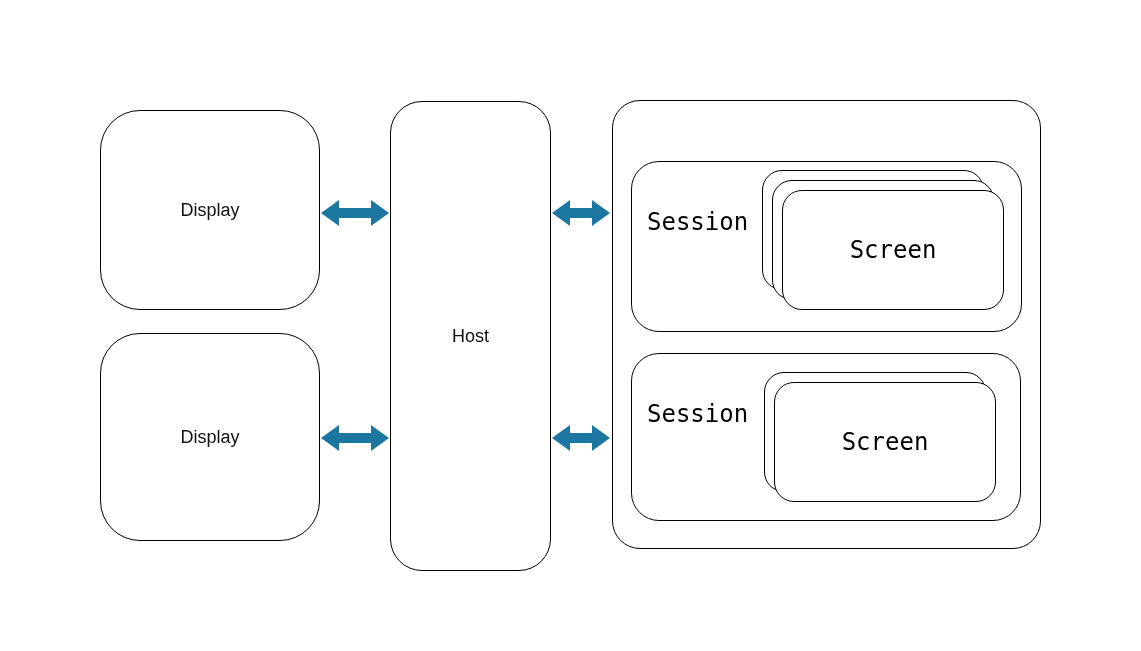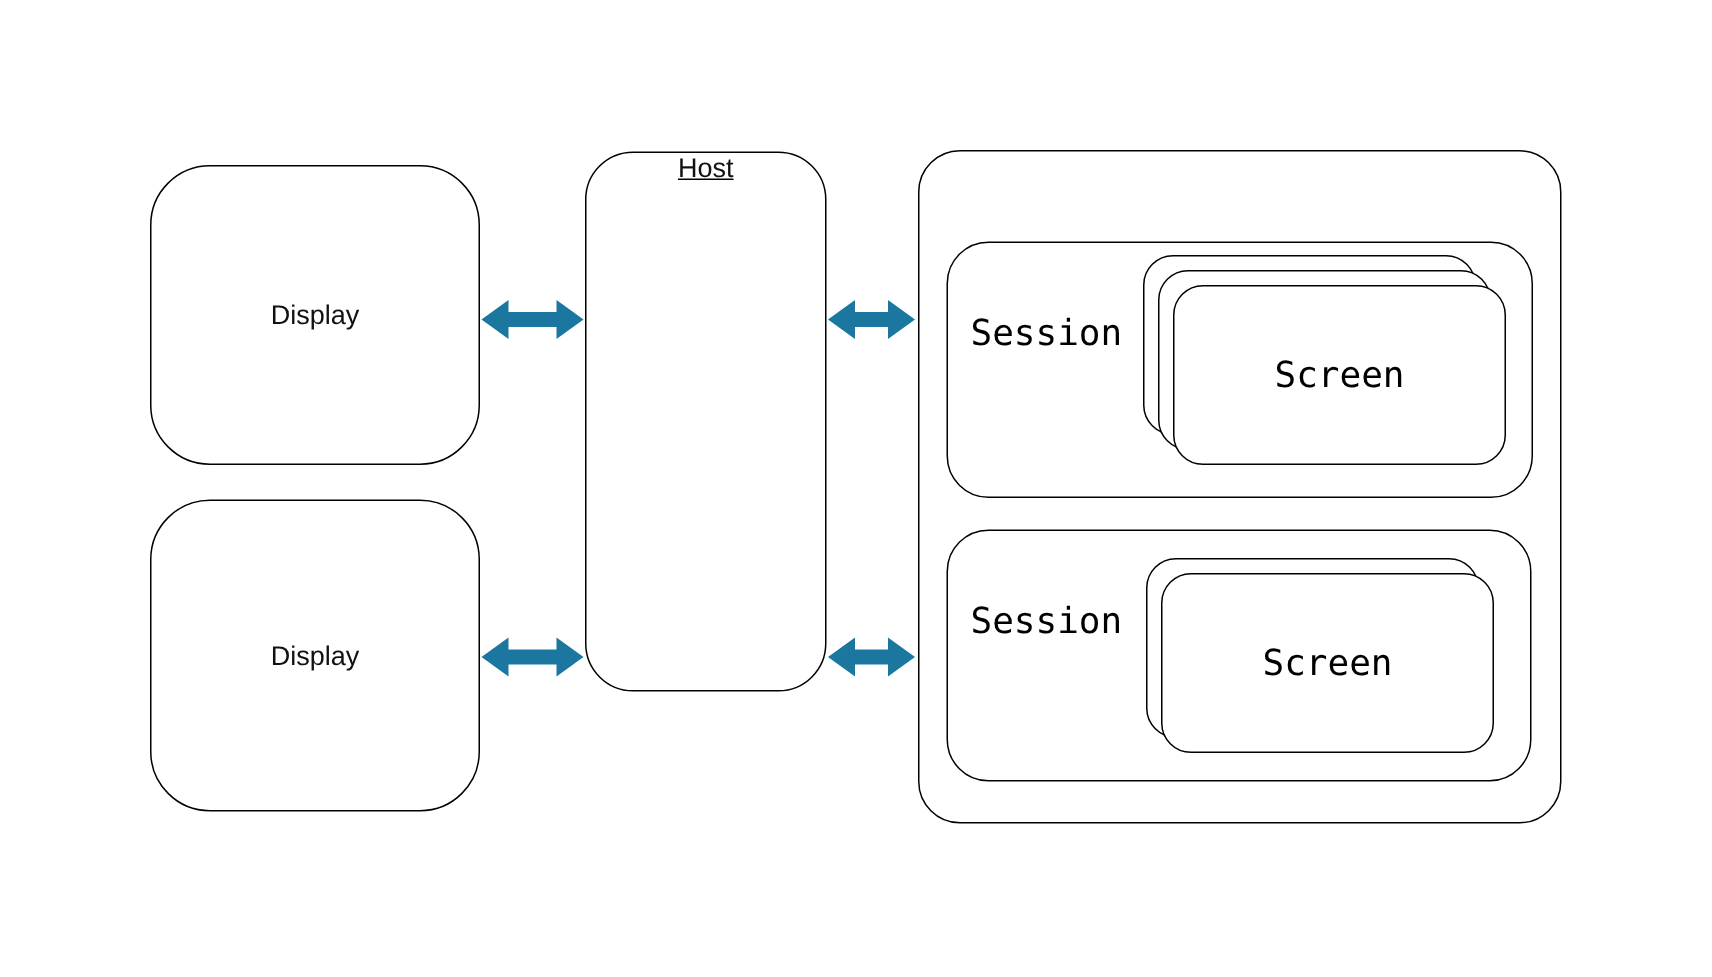--- a/index.html
+++ b/index.html
@@ -41,23 +41,23 @@
     border-radius: 40px;
     display: flex; align-items: center; justify-content: center;
   }
   #display-bottom {
     left: 100px; top: 333px; width: 220px; height: 208px;
     border-radius: 40px;
     display: flex; align-items: center; justify-content: center;
   }
   
   #host {
-    left: 390px; top: 101px; width: 161px; height: 360px;
+    left: 390px; top: 101px; width: 161px; height: 470px;
     border-radius: 32px;
-    display: flex; justify-content: center; text-decoration: underline;
+    display: flex; align-items: center; justify-content: center;
   }
   
   #cas {
     left: 612px; top: 100px; width: 429px; height: 449px;
     border-radius: 28px;
   }
   .cas-title {
     position: absolute;
     left: 19px; top: 21px;
     line-height: 30px;

